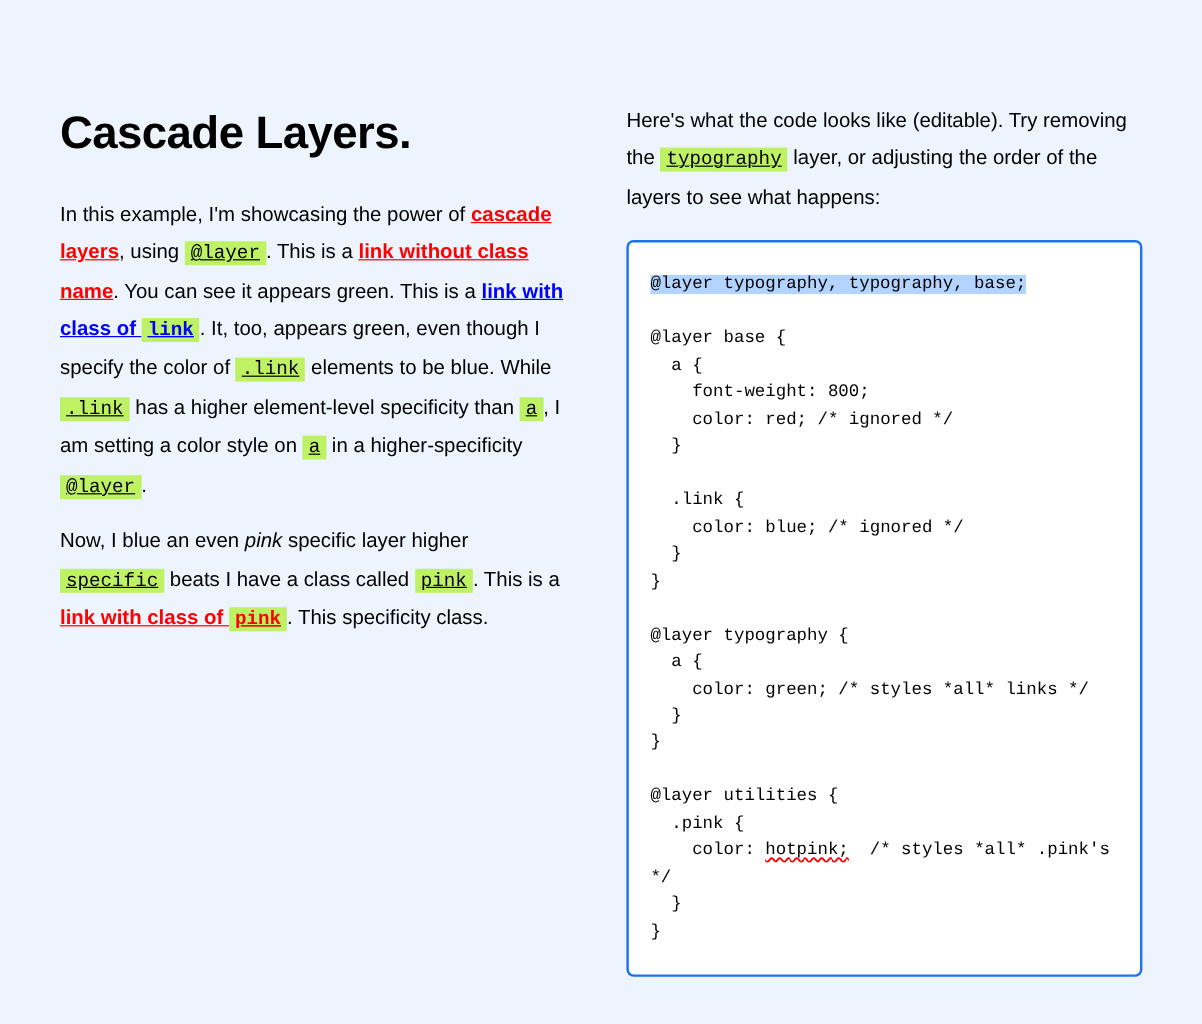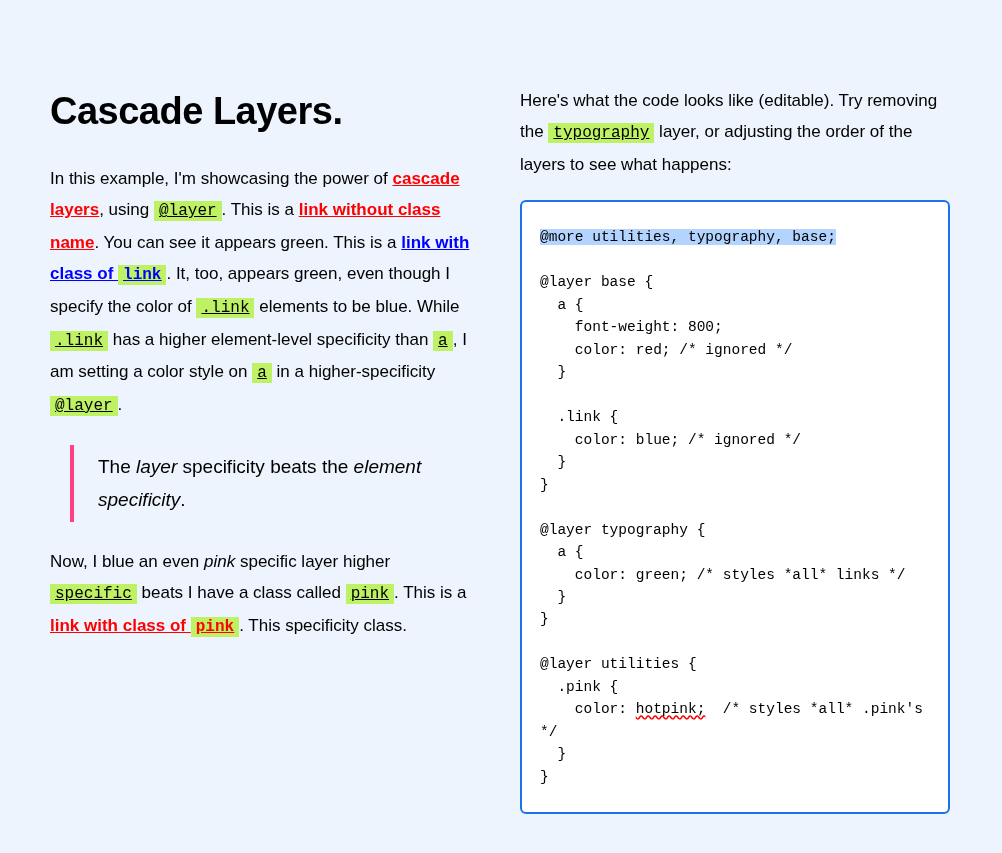--- a/index.html
+++ b/index.html
@@ -8,20 +8,21 @@
       padding: 50px;
       background: #edf4fd;
       font-family: -apple-system, BlinkMacSystemFont, "Segoe UI", Helvetica, Arial, sans-serif;
       color: #000;
       width: 1002px;
       height: 853px;
     }
     .columns {
       display: flex;
       gap: 40px;
+      justify-content: space-between;
     }
     .left {
       flex: 1;
       max-width: 430px;
     }
     .right {
       flex: 1;
       max-width: 430px;
       padding-top: 35px;
     }
@@ -90,35 +91,32 @@
 <body>
 
 <div class="columns">
   <div class="left">
     <h1>Cascade Layers.</h1>
 
     <p>
       <span>In this example, I'm showcasing the power of </span><a href="#" class="lk lk-red">cascade layers</a><span>, using </span><span class="code">@layer</span><span>. This is a </span><a href="#" class="lk lk-red">link without class name</a><span>. You can see it appears green. This is a </span><a href="#" class="lk lk-blue"><span>link with class of </span><span class="code">link</span></a><span>. It, too, appears green, even though I specify the color of </span><span class="code">.link</span><span> elements to be blue. While </span><span class="code">.link</span><span> has a higher element-level specificity than </span><span class="code">a</span><span>, I am setting a color style on </span><span class="code">a</span><span> in a higher-specificity </span><span class="code">@layer</span><span>.</span>
     </p>
 
-    <blockquote>
-      <span>The </span><em class="italic">layer</em><span> specificity beats the </span><em class="italic">element specificity</em><span>.</span>
-    </blockquote>
 
     <p>
       <span>Now, I blue an even </span><em class="italic">pink</em><span> specific layer higher </span><span class="code">specific</span><span> beats I have a class called </span><span class="code">pink</span><span>. This is a </span><a href="#" class="lk lk-red"><span>link with class of </span><span class="code">pink</span></a><span>. This specificity class.</span>
     </p>
   </div>
 
   <div class="right">
     <p class="intro-right">
       <span>Here's what the code looks like (editable). Try removing the </span><span class="code">typography</span><span> layer, or adjusting the order of the layers to see what happens:</span>
     </p>
 
-    <div class="editor" contenteditable="true" style=""><span class="sel">@more utilities, typography, base;</span><span>
+    <div class="editor" contenteditable="true" style=""><span class="sel">@layer typography, typography, base;</span><span>
 
 @layer base {
   a {
     font-weight: 800;
     color: red; /* ignored */
   }
 
   .link {
     color: blue; /* ignored */
   }

